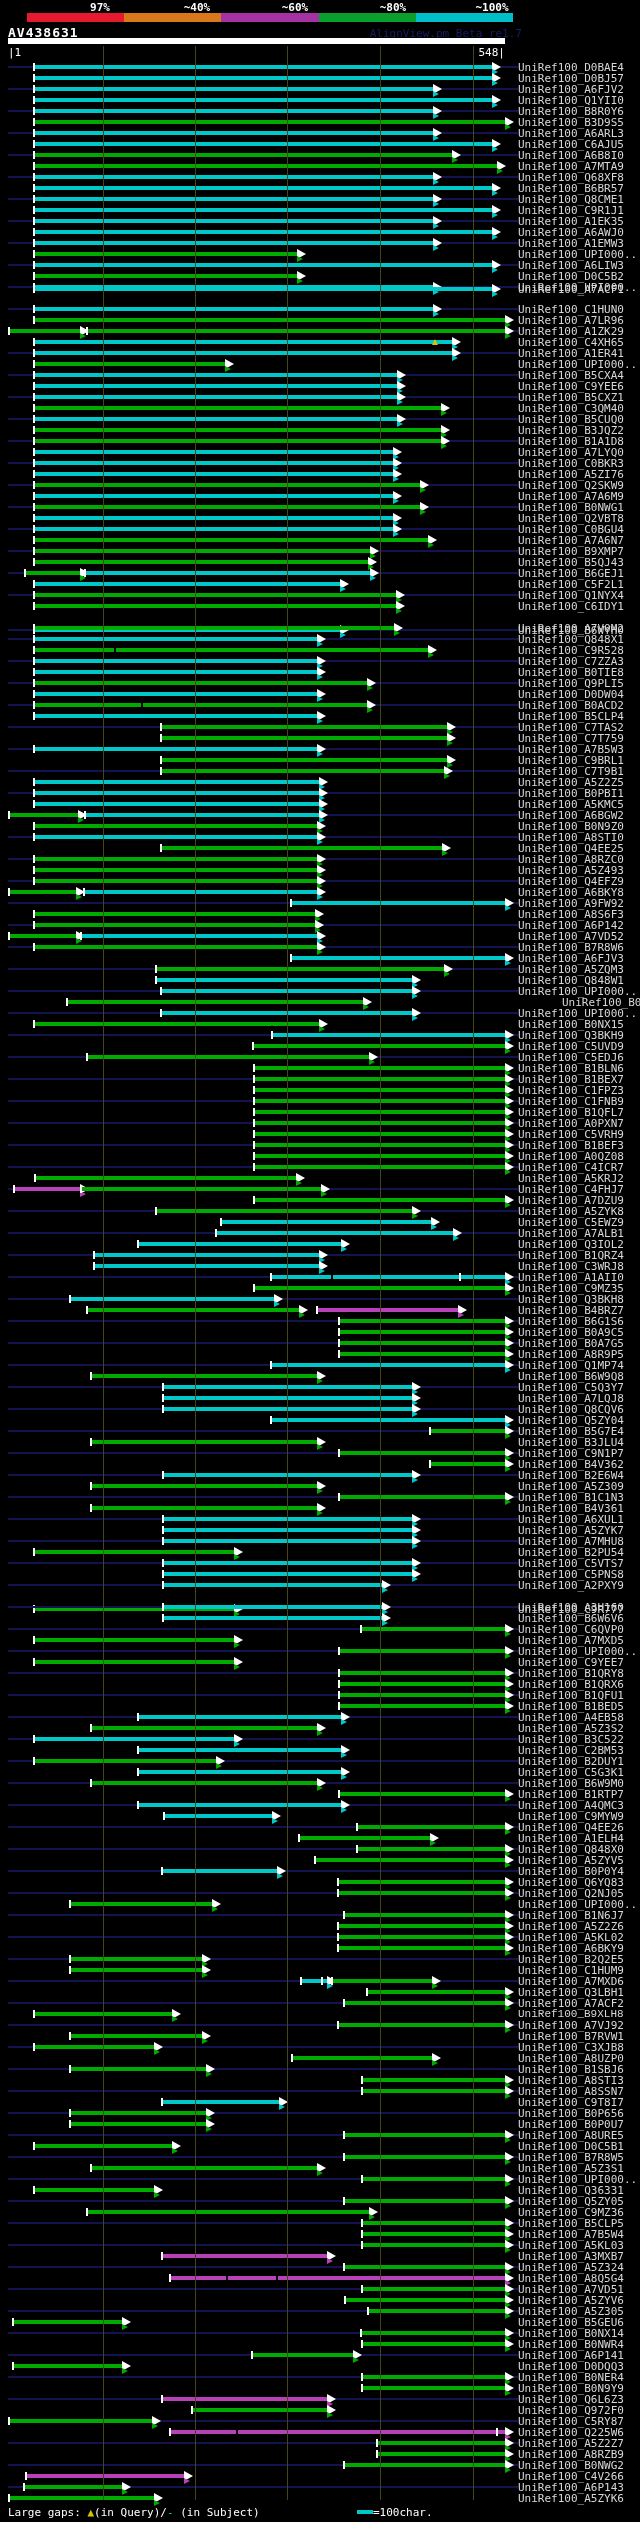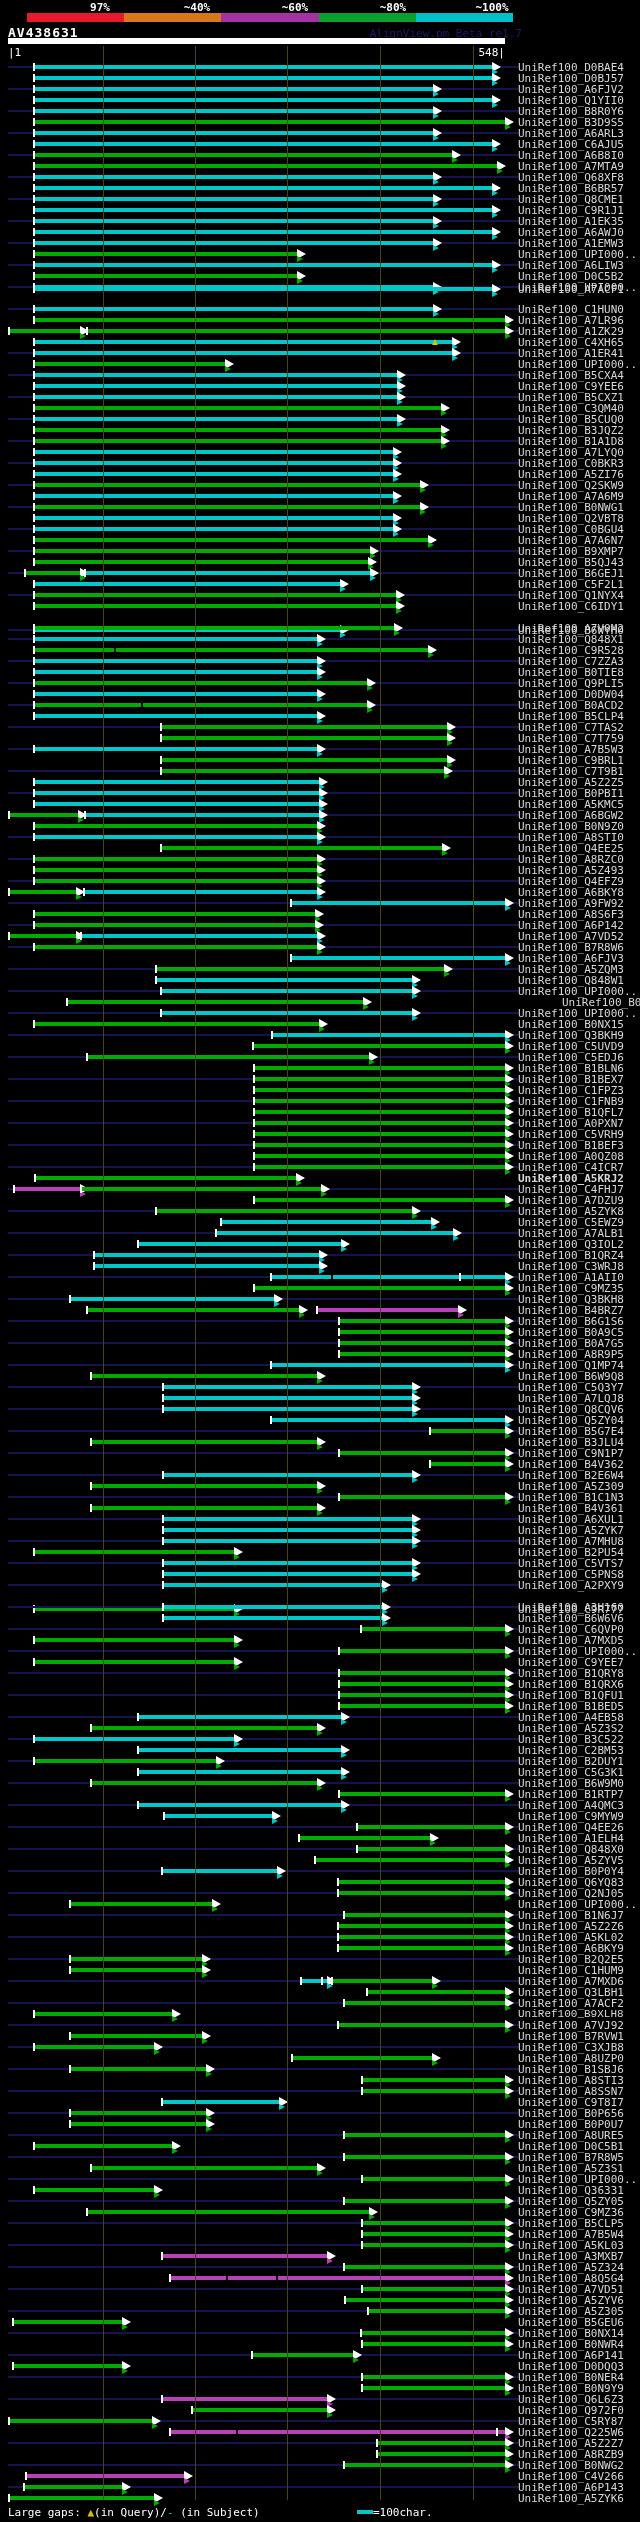--- a/index.html
+++ b/index.html
@@ -929,21 +929,21 @@
       </div>
       <div class="row" style="top: 1162px;">
         <div class="track" style="left: 8px; top: 4px; width: 510px; background: rgb(19, 19, 79);"></div>
         <div class="bar" style="left: 253.797px; width: 251.203px; background: rgb(0, 171, 0);"></div>
         <div class="tick" style="left: 252.797px;"></div>
         <div class="arrow-o" style="left: 505px;">
           <div class="arrow-i" style="left: -9px; border-left-color: rgb(0, 171, 0);"></div>
         </div>
         <div class="rlabel">UniRef100_C4ICR7</div>
       </div>
-      <div class="row" style="top: 1173px; font-weight: bold;">
+      <div class="row" style="top: 1173px;">
         <div class="bar" style="left: 35.21px; width: 261.216px; background: rgb(0, 171, 0);"></div>
         <div class="tick" style="left: 34.21px;"></div>
         <div class="arrow-o" style="left: 296.426px;">
           <div class="arrow-i" style="left: -9px; border-left-color: rgb(0, 171, 0);"></div>
         </div>
         <div class="rlabel">UniRef100_A5KRJ2</div>
       </div>
       <div class="row" style="top: 1184px;">
         <div class="track" style="left: 8px; top: 4px; width: 510px; background: rgb(19, 19, 79);"></div>
         <div class="bar" style="left: 14.349px; width: 65.304px; background: rgb(184, 64, 184);"></div>

